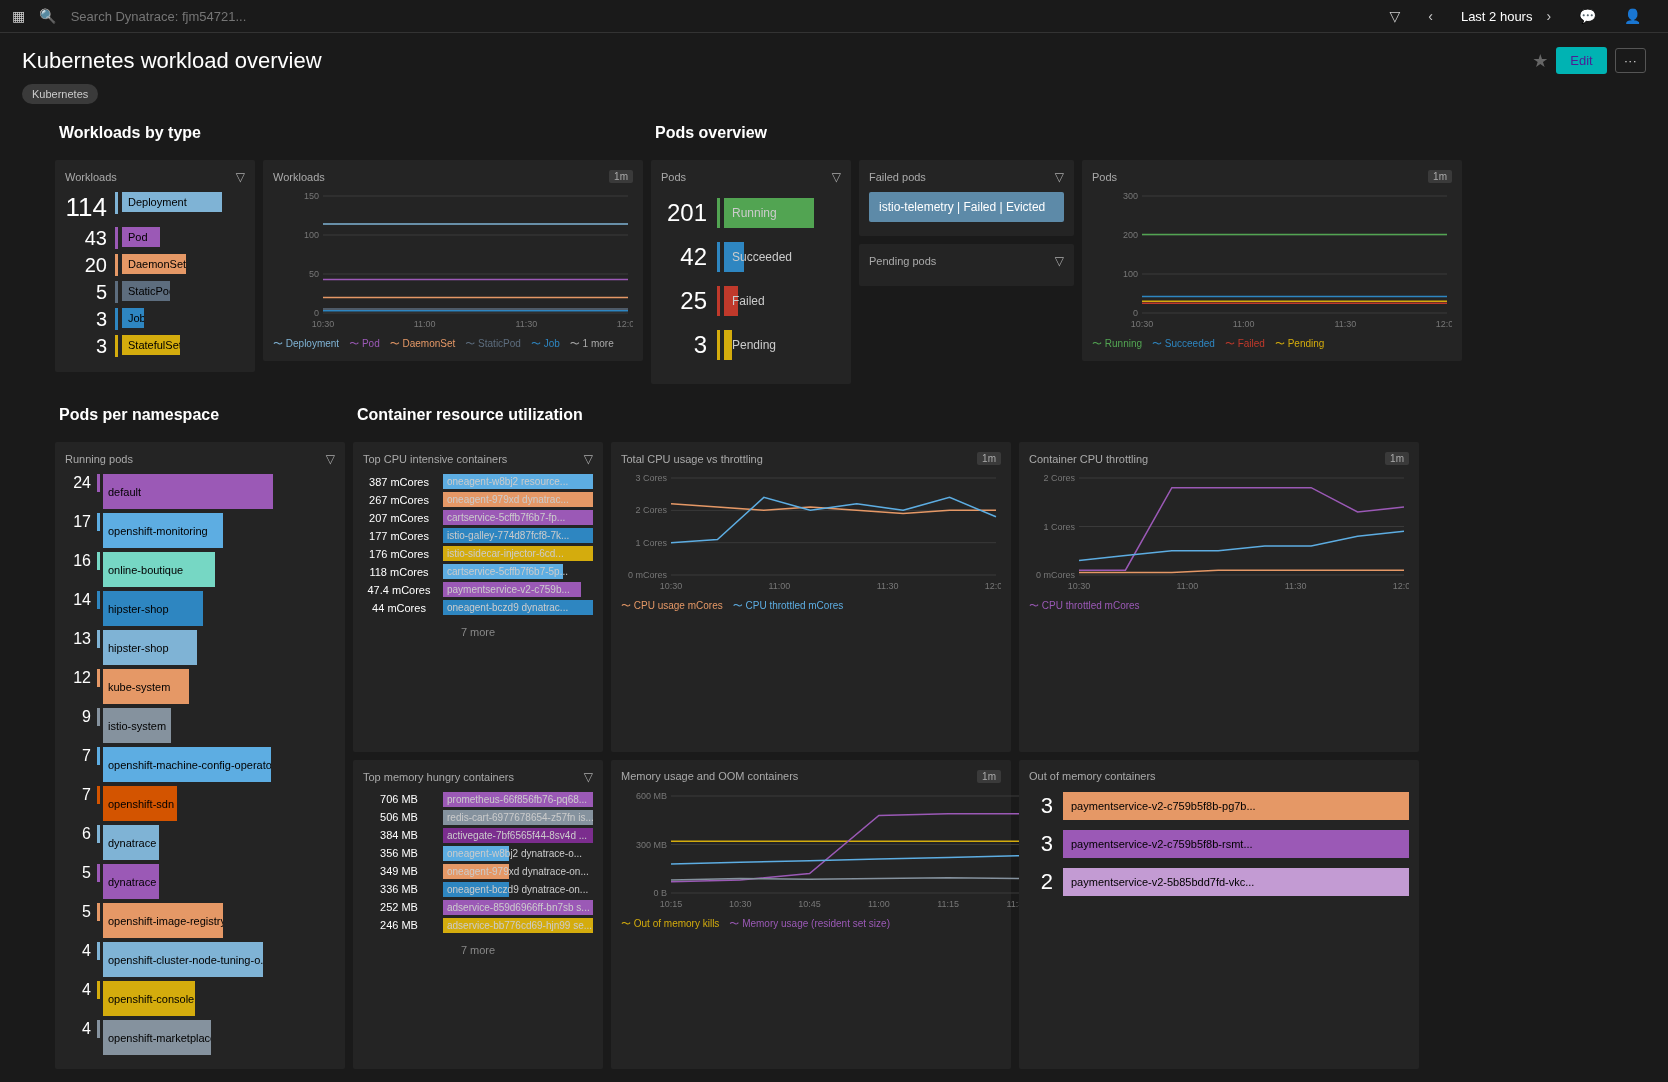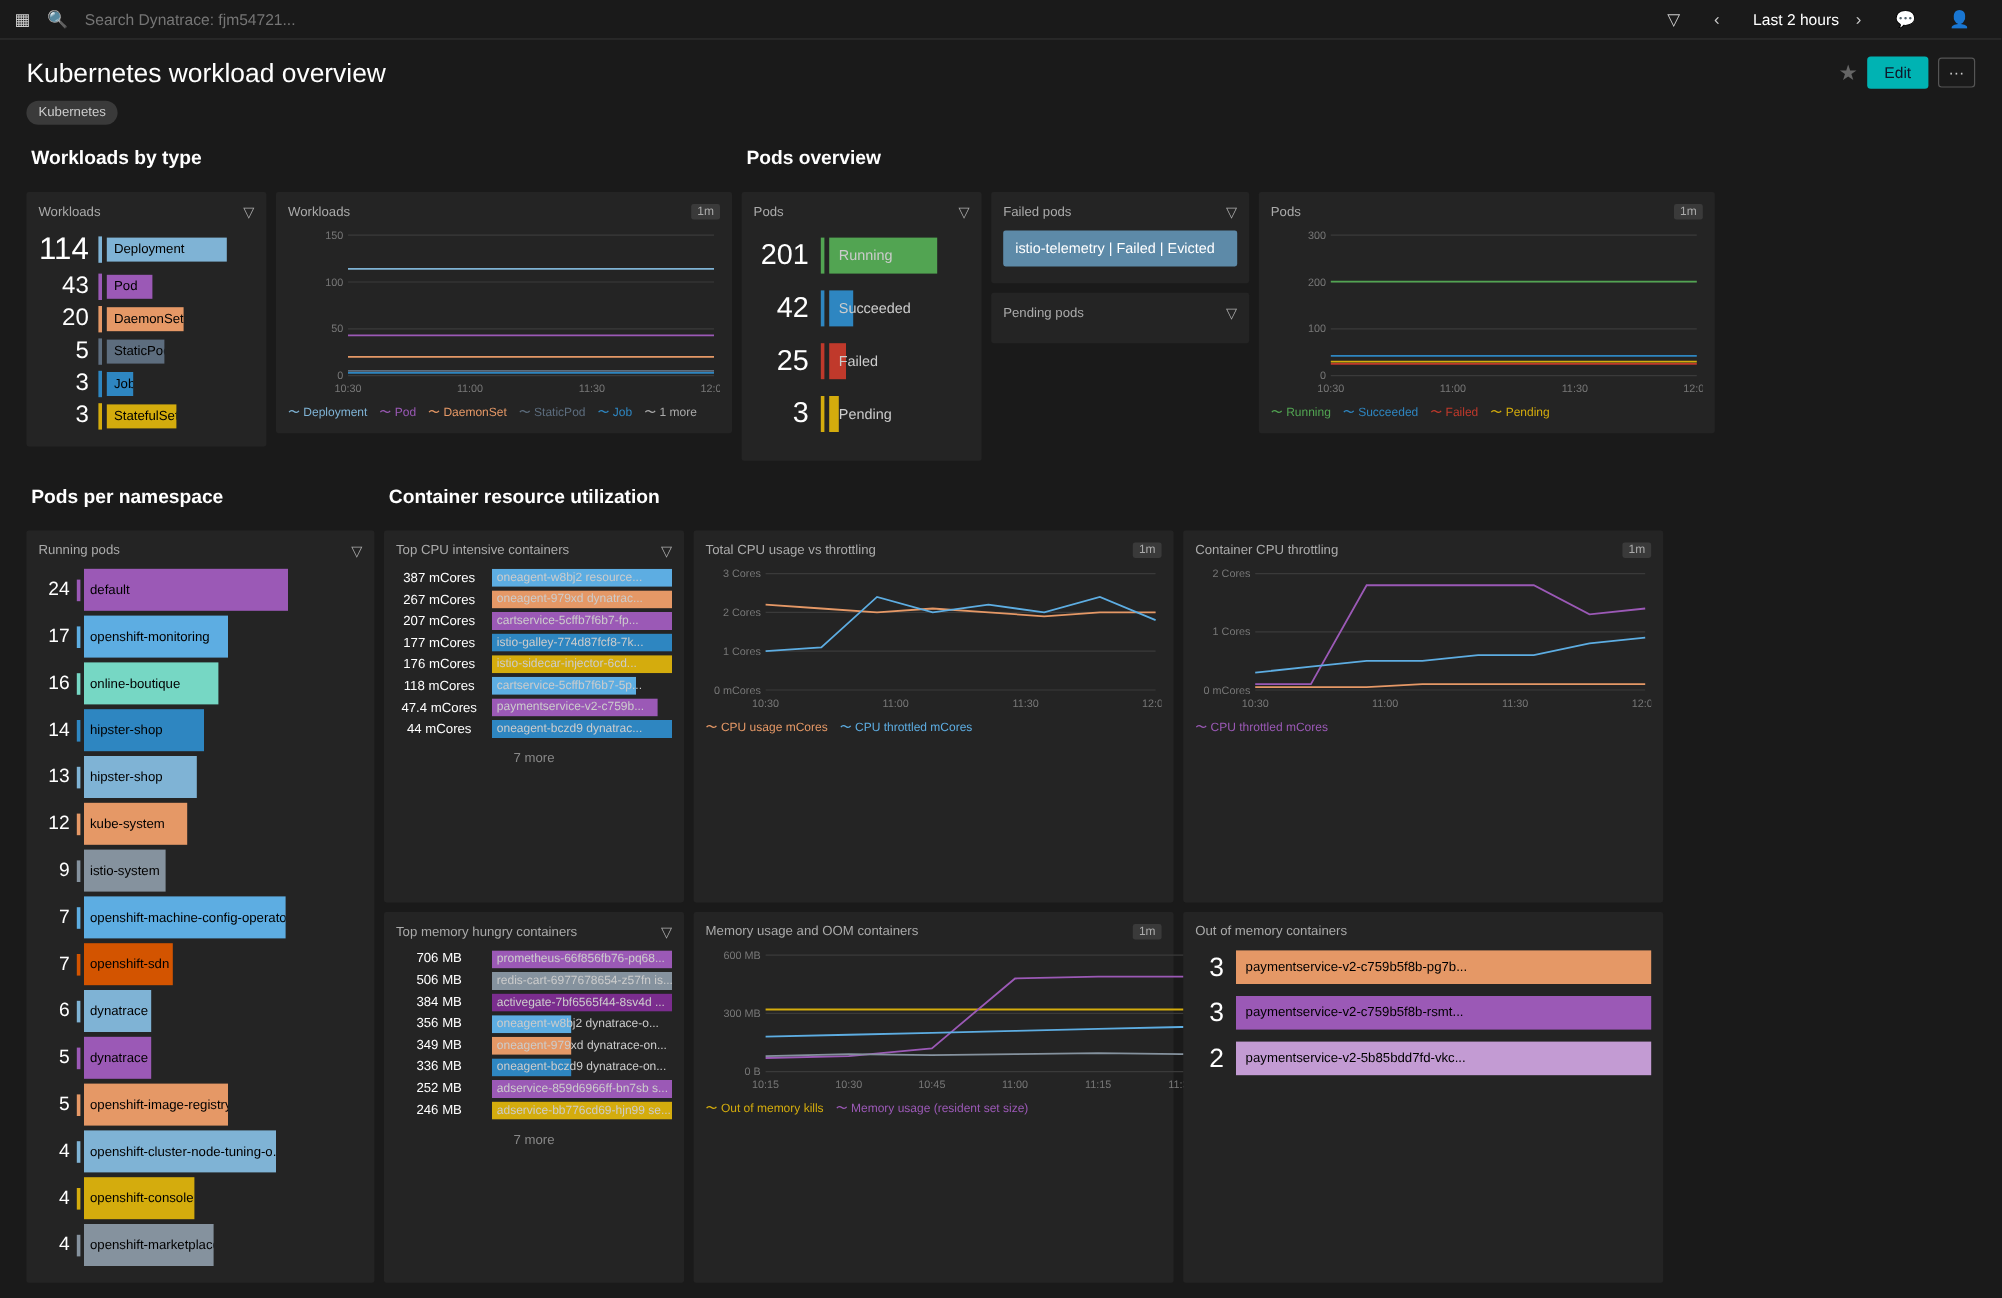--- a/index.html
+++ b/index.html
@@ -5,32 +5,32 @@
 * { box-sizing: border-box; margin: 0; padding: 0; }
 body { background: #1a1a1a; color: #ccc; font-family: Arial, sans-serif; font-size: 12px; overflow-x: hidden; }
 .topbar { display: flex; align-items: center; padding: 8px 12px; background: #1a1a1a; border-bottom: 1px solid #333; }
 .topbar .icn { margin-right: 14px; color: #ccc; cursor: pointer; font-size: 14px; }
 .topbar input { background: transparent; border: none; color: #888; font-size: 13px; outline: none; width: 300px; }
 .topbar .right { margin-left: auto; display: flex; align-items: center; gap: 14px; }
 .header-row { display: flex; align-items: center; padding: 14px 22px 4px; }
 .header-row h1 { font-size: 22px; font-weight: normal; color: #fff; }
 .header-row .right { margin-left: auto; display: flex; align-items: center; gap: 8px; }
 .star { color: #666; font-size: 18px; }
-.edit-btn { background: #00b3b3; color: #0f172a; border: none; padding: 6px 14px; border-radius: 3px; font-size: 13px; cursor: pointer; }
+.edit-btn { background: #00b3b3; color: #4c1d95; border: none; padding: 6px 14px; border-radius: 3px; font-size: 13px; cursor: pointer; }
 .more-btn { background: #1a1a1a; border: 1px solid #555; color: #ccc; padding: 4px 8px; border-radius: 3px; cursor: pointer; }
 .chip { display: inline-block; background: #3a3a3a; color: #ccc; padding: 4px 10px; border-radius: 12px; font-size: 11px; margin: 6px 22px 14px; }
 .section-title { font-size: 16px; font-weight: bold; color: #fff; padding: 6px 4px 10px; }
-.grid { display: grid; gap: 8px; padding: 0 22px 16px; }
+.grid { display: grid; gap: 8px; padding: 0 22px 16px; margin-left: 33px; }
 .row1 { grid-template-columns: 200px 380px 200px 215px 380px; align-items: start; }
 .row2 { grid-template-columns: 290px 250px 400px 400px; }
 .tile { background: #242424; border-radius: 2px; padding: 10px; position: relative; }
 .tile-hdr { font-size: 11px; color: #aaa; margin-bottom: 8px; display: flex; justify-content: space-between; align-items: center; }
 .tile-hdr .filter { cursor: pointer; font-size: 12px; }
 .badge1m { background: #3a3a3a; padding: 1px 5px; border-radius: 2px; font-size: 10px; }
-.wk-row, .ns-row { display: flex; align-items: center; margin: 4px 0; }
+.wk-row, .ns-row { display: flex; align-items: flex-start; margin: 4px 0; }
 .wk-num { width: 50px; text-align: right; font-size: 20px; color: #fff; padding-right: 8px; }
 .wk-num.big { font-size: 26px; }
 .wk-tick { width: 3px; height: 22px; background: #888; margin-right: 4px; }
 .wk-bar { height: 20px; display: flex; align-items: center; padding-left: 6px; color: #000; font-size: 11px; overflow: hidden; white-space: nowrap; }
 .ns-num { width: 32px; text-align: right; font-size: 16px; color: #fff; padding-right: 6px; }
 .ns-bar { height: 35px; display: flex; align-items: center; padding-left: 5px; font-size: 11px; overflow: hidden; white-space: nowrap; }
 .pod-row { display: flex; align-items: center; margin: 14px 0; }
 .pod-num { width: 56px; text-align: right; font-size: 24px; color: #fff; padding-right: 10px; }
 .pod-bar { height: 30px; display: flex; align-items: center; padding-left: 8px; font-size: 12px; }
 .tag-box { padding: 8px 10px; border-radius: 2px; font-size: 12px; margin-bottom: 4px; cursor: pointer; overflow: hidden; white-space: nowrap; text-overflow: ellipsis; }

